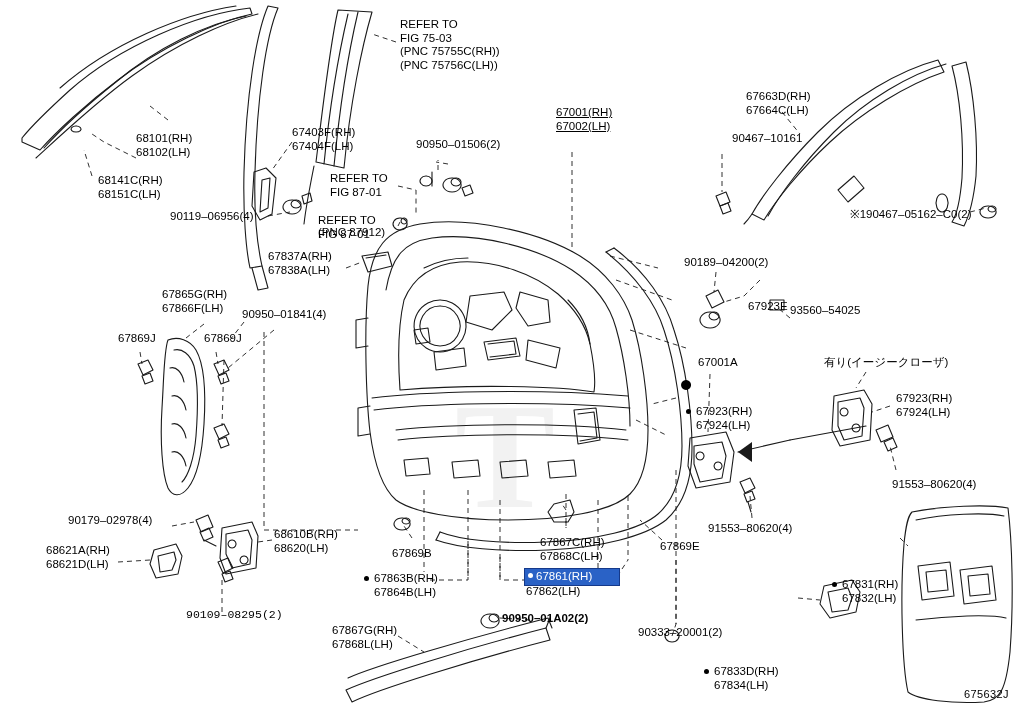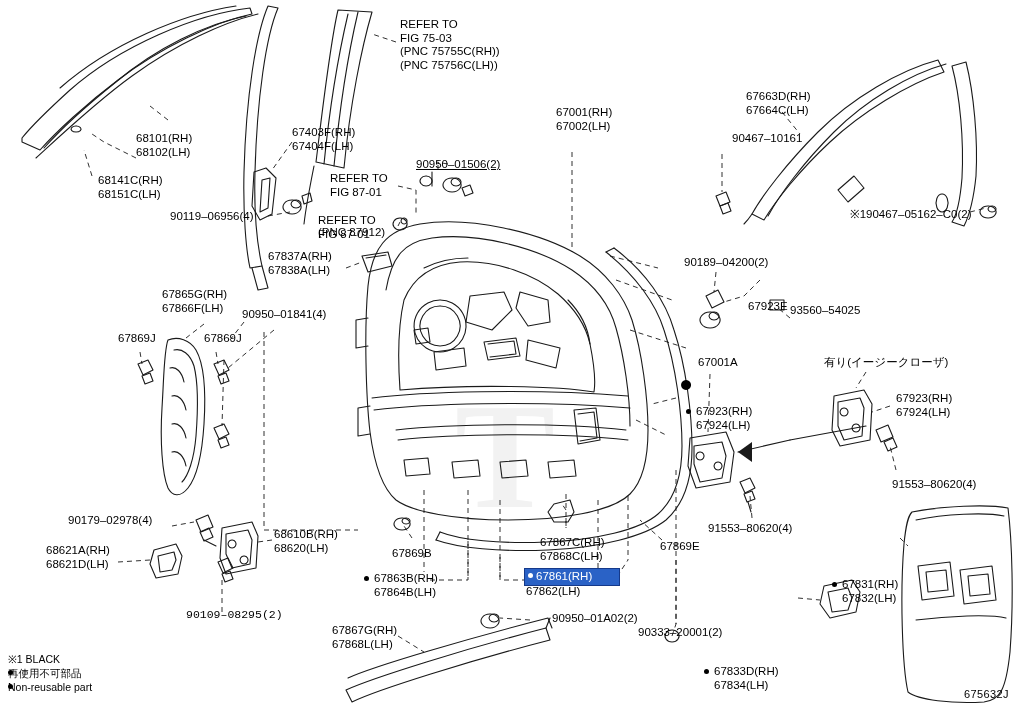--- a/index.html
+++ b/index.html
@@ -394,29 +394,29 @@
   <div class="lbl" style="left:274px; top:528px;">68610B(RH)
 68620(LH)</div>
 
   <div class="lbl" style="left:392px; top:540px;margin-top:7px;">67869B</div>
 
   <div class="lbl bullet" style="left:364px; top:572px;">67863B(RH)
 67864B(LH)</div>
 
   <div class="lbl" style="left:332px; top:624px;">67867G(RH)
 67868L(LH)</div>
-  <div class="lbl" style="left:552px; top:612px;">90950–01A02(2)</div>
+  <div class="lbl" style="left:502px; top:612px;font-weight:bold;">90950–01A02(2)</div>
 
   <div class="lbl" style="left:540px; top:536px;">67867C(RH)
 67868C(LH)</div>
   <div class="lbl" style="left:660px; top:540px;">67869E</div>
   <div class="lbl" style="left:638px; top:626px;">90333–20001(2)</div>
 
-  <div class="lbl" style="left:416px; top:158px;text-decoration:underline;">90950–01506(2)</div>
-  <div class="lbl" style="left:556px; top:106px;">67001(RH)
+  <div class="lbl" style="left:416px; top:138px;">90950–01506(2)</div>
+  <div class="lbl" style="left:556px; top:106px;text-decoration:underline;">67001(RH)
 67002(LH)</div>
 
   <div class="lbl" style="left:746px; top:90px;">67663D(RH)
 67664C(LH)</div>
   <div class="lbl" style="left:684px; top:132px;margin-left:48px;">90467–10161</div>
   <div class="lbl" style="left:822px; top:208px;margin-left:28px;">※190467–05162–C0(2)</div>
 
   <div class="lbl" style="left:684px; top:256px;">90189–04200(2)</div>
   <div class="lbl" style="left:748px; top:300px;">67923E</div>
   <div class="lbl" style="left:744px; top:304px; opacity:0;"></div>
@@ -435,21 +435,16 @@
   <div class="lbl bullet" style="left:832px; top:524px;">67831(RH)
 67832(LH)</div>
   <div class="lbl bullet" style="left:704px; top:584px;">67833D(RH)
 67834(LH)</div>
 
   <div class="hl" style="left:524px; top:568px; width:94px; height:16px;"></div>
   <div class="hl-text" style="left:536px; top:570px;">67861(RH)</div>
   <div class="lbl" style="left:526px; top:585px;">67862(LH)</div>
   <div style="position:absolute; left:528px; top:573px; width:5px; height:5px; border-radius:50%; background:#ffffff;"></div>
 
-  <div class="legend" style="left:8px; top:652px;">
-    <div class="row">※1 BLACK</div>
-    <div class="row bullet">再使用不可部品</div>
-    <div class="row bullet">Non-reusable part</div>
-  </div>
 
   <div class="code-id" style="left:964px; top:688px;">675632J</div>
 
 </div>
 
 </body></html>

